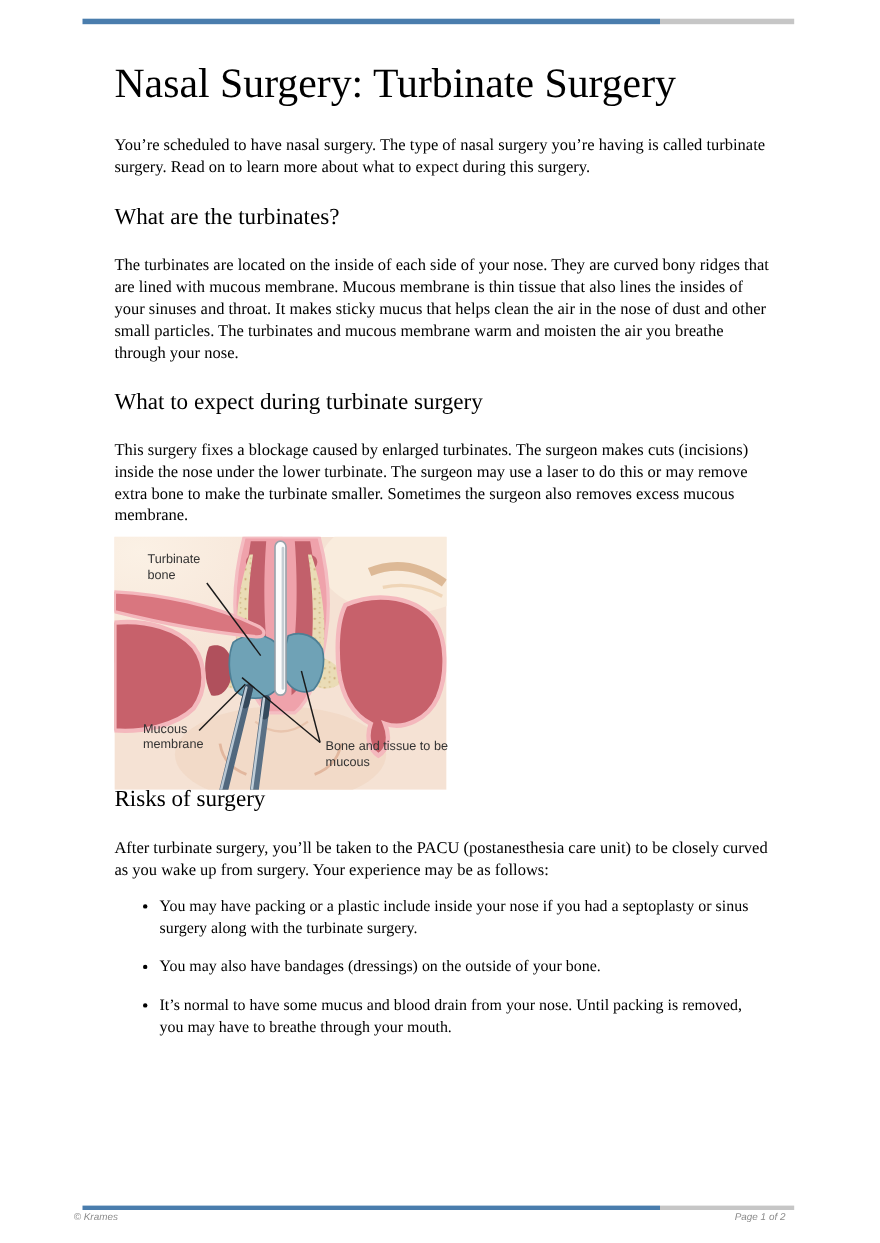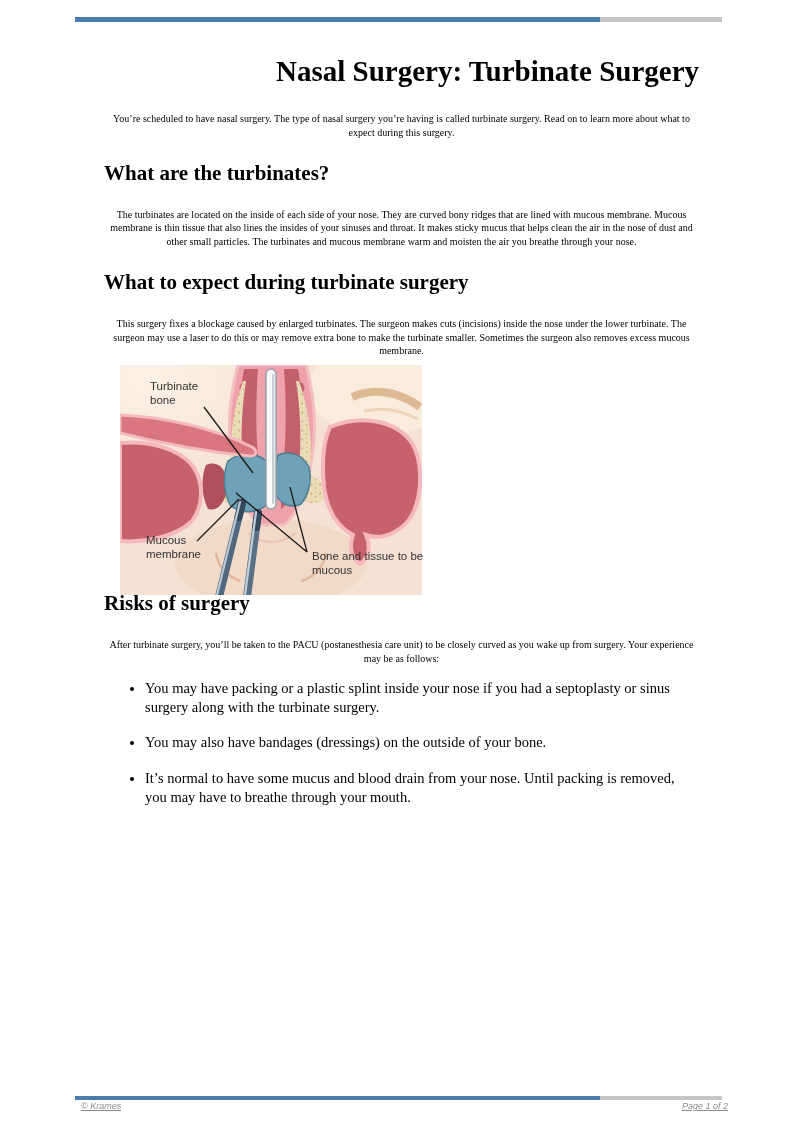--- a/index.html
+++ b/index.html
@@ -8,39 +8,39 @@
     font-family:"Liberation Serif", serif;color:#000;
     -webkit-font-smoothing:antialiased;
   }
   .rule{position:absolute;left:75px;width:647px;display:flex;}
   .rule .blue{width:525px;height:100%;}
   .rule .gray{flex:1;height:100%;}
   .rule-top{top:17px;height:5px;}
   .rule-bottom{top:1096px;height:4px;}
   .content{position:absolute;left:104px;top:0;width:595px;}
   .content{padding-top:55px;}
-  h1{font-size:29px;line-height:1.15;margin:0;font-weight:bold;text-align:right;}
-  h2{font-size:21px;line-height:1.2;margin:22px 0 0;font-weight:bold;}
-  p{font-size:10px;line-height:1.33;margin:22px 0 0;text-align:center;}
+  h1{font-size:38px;line-height:1.15;margin:0;font-weight:normal;}
+  h2{font-size:21px;line-height:1.2;margin:22px 0 0;font-weight:normal;}
+  p{font-size:15px;line-height:1.33;margin:22px 0 0;}
   p.intro{margin-top:24px;}
   ul{margin:14px 0 0;padding:0 0 0 41px;}
   li{font-size:14.5px;line-height:1.33;margin:0 0 16px;}
-  figure{margin:8px 16px 0;padding:0;position:relative;width:302px;height:204px;}
+  figure{margin:8px 0 0;padding:0;position:relative;width:302px;height:204px;}
   figure svg{display:block;}
   .fig-label{
     position:absolute;font-family:"Liberation Sans", sans-serif;
     font-size:11.5px;line-height:1.22;color:#333;
   }
   .lbl-turbinate{left:30px;top:14px;width:72px;}
   .lbl-mucous{left:26px;top:168px;width:82px;}
   .lbl-bone{left:192px;top:184px;width:118px;}
   .footer-text{
-    position:absolute;top:1101px;left:81px;width:647px;
+    position:absolute;top:1101px;left:67px;width:647px;
     font-family:"Liberation Sans", sans-serif;font-style:italic;
-    font-size:9px;color:#8b8b8b;display:flex;justify-content:space-between;text-decoration:underline;
+    font-size:9px;color:#8b8b8b;display:flex;justify-content:space-between;
   }
 </style>
 </head>
 <body>
 
 <div class="rule rule-top">
   <div class="blue" style="background:#4a7dad"></div>
   <div class="gray" style="background:#c6c6c6"></div>
 </div>
 
@@ -129,21 +129,21 @@
     <div class="fig-label lbl-turbinate">Turbinate bone</div>
     <div class="fig-label lbl-mucous">Mucous membrane</div>
     <div class="fig-label lbl-bone">Bone and tissue to be mucous</div>
   </figure>
 
   <h2>Risks of surgery</h2>
 
   <p>After turbinate surgery, you’ll be taken to the PACU (postanesthesia care unit) to be closely curved as you wake up from surgery. Your experience may be as follows:</p>
 
   <ul>
-    <li>You may have packing or a plastic splint inside your nose if you had a septoplasty or sinus surgery along with the turbinate surgery.</li>
+    <li>You may have packing or a plastic include inside your nose if you had a septoplasty or sinus surgery along with the turbinate surgery.</li>
     <li>You may also have bandages (dressings) on the outside of your bone.</li>
     <li>It’s normal to have some mucus and blood drain from your nose. Until packing is removed, you may have to breathe through your mouth.</li>
   </ul>
 
 </div>
 
 <div class="rule rule-bottom">
   <div class="blue" style="background:#4a7dad"></div>
   <div class="gray" style="background:#c6c6c6"></div>
 </div>

